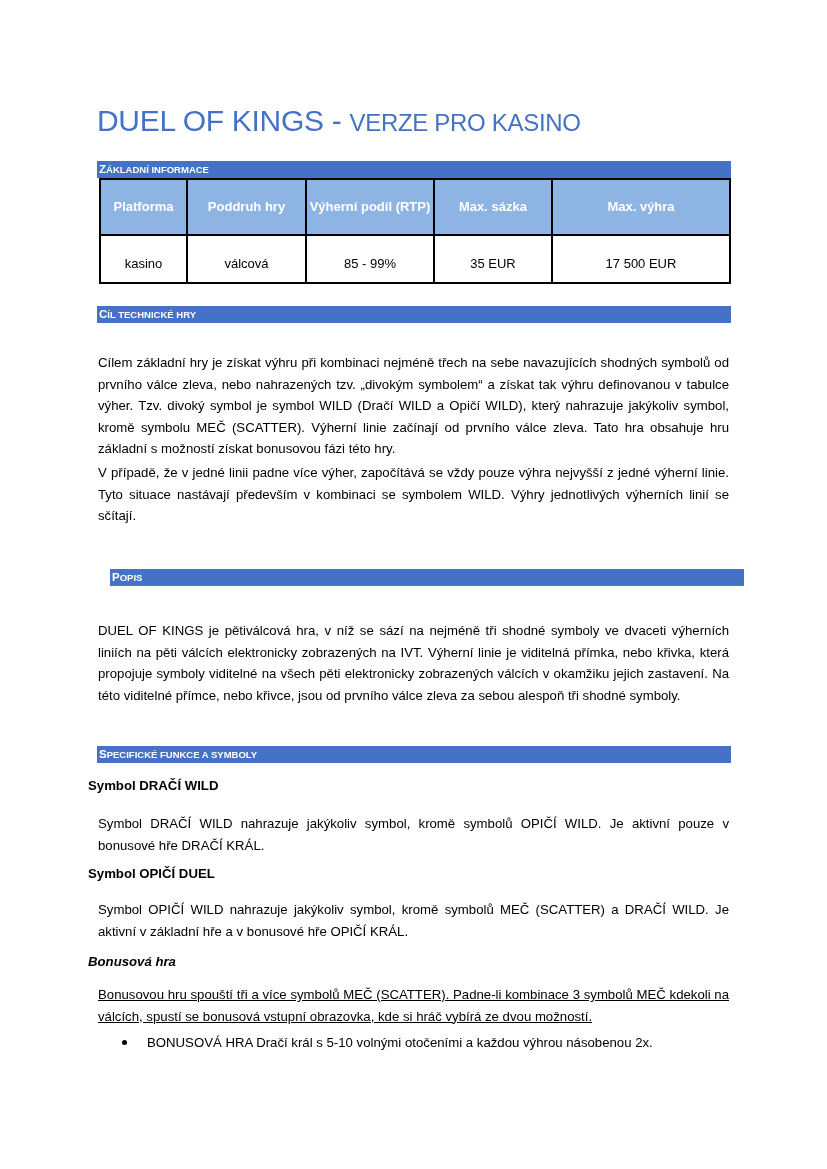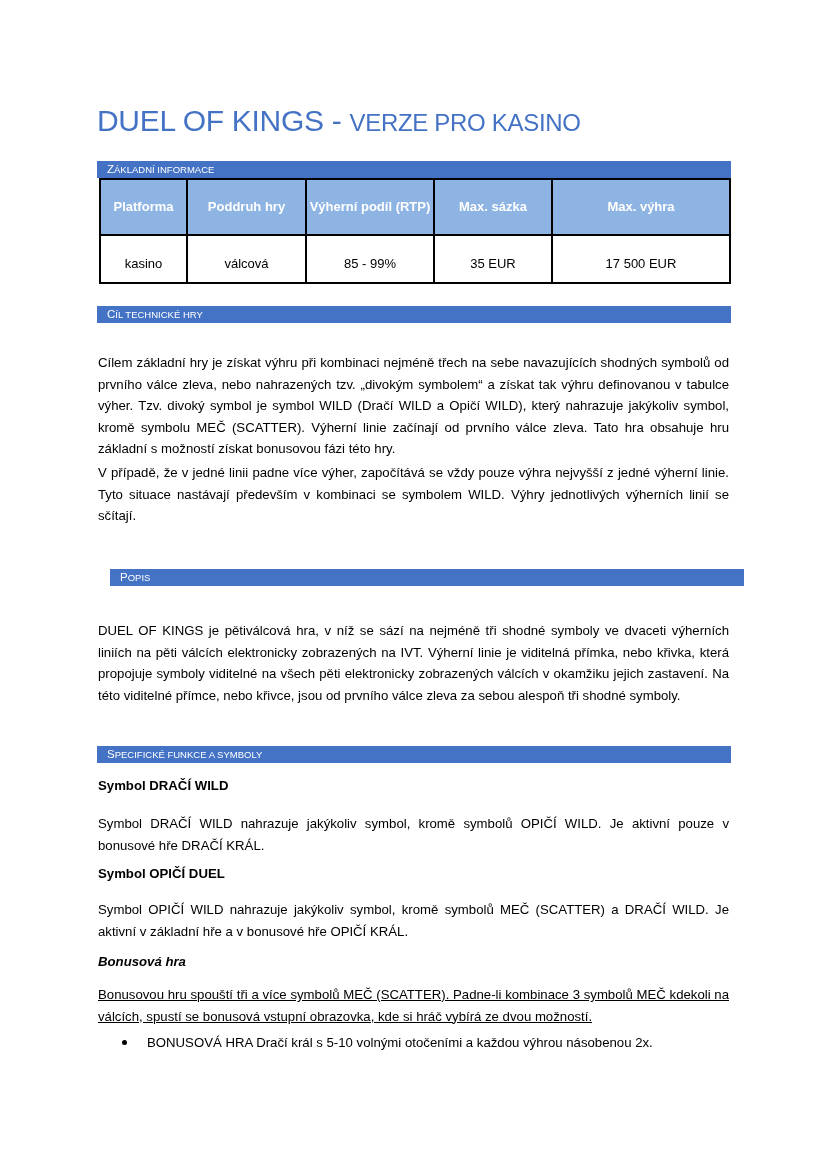--- a/index.html
+++ b/index.html
@@ -10,22 +10,22 @@
     }
     .page { position: absolute; left: 0; top: 0; width: 827px; height: 991px; }
     .title {
       position: absolute; left: 97px; top: 104px;
       font-size: 30px; color: #4472c4; white-space: nowrap; letter-spacing: -0.3px;
     }
     .title .sub { font-size: 24px; }
     .section-bar {
       position: absolute; left: 97px; width: 634px; height: 17px;
       background: #4472c4; color: #fff;
-      font-size: 9.5px; font-weight: normal; line-height: 17px;
-      padding-left: 10px; box-sizing: border-box; text-transform: uppercase;
+      font-size: 9.5px; font-weight: bold; line-height: 17px;
+      padding-left: 2px; box-sizing: border-box; text-transform: uppercase;
     }
     .section-bar .cap { font-size: 11.5px; }
     table.info {
       position: absolute; left: 99px; top: 178px; width: 630px;
       border-collapse: collapse; table-layout: fixed;
       font-size: 13px;
       border-radius: 31px;
     }
     table.info th, table.info td {
       border: 2px solid #000; text-align: center; padding: 0;
@@ -33,21 +33,21 @@
     table.info th {
       background: #8eb4e3; color: #fff; font-weight: bold; height: 54px;
       line-height: 18px; vertical-align: middle;
     }
     table.info td { height: 38px; vertical-align: middle; padding-top: 8px; margin-left: 9px; }
     .para {
       position: absolute; left: 98px; width: 631px;
       font-size: 13.2px; line-height: 21.5px; text-align: justify;
     }
     .subhead {
-      position: absolute; left: 98px; font-size: 13.2px; font-weight: bold;
+      position: absolute; left: 88px; font-size: 13.2px; font-weight: bold;
     }
     .bullet {
       position: absolute; left: 122px; top: 1032px; font-size: 13.2px; line-height: 21px;
       white-space: nowrap;
     }
     .bullet .dot {
       display: inline-block; width: 5px; height: 5px; border-radius: 50%;
       background: #000; vertical-align: middle; margin-right: 20px; position: relative; top: -1px;
     }
   </style>

